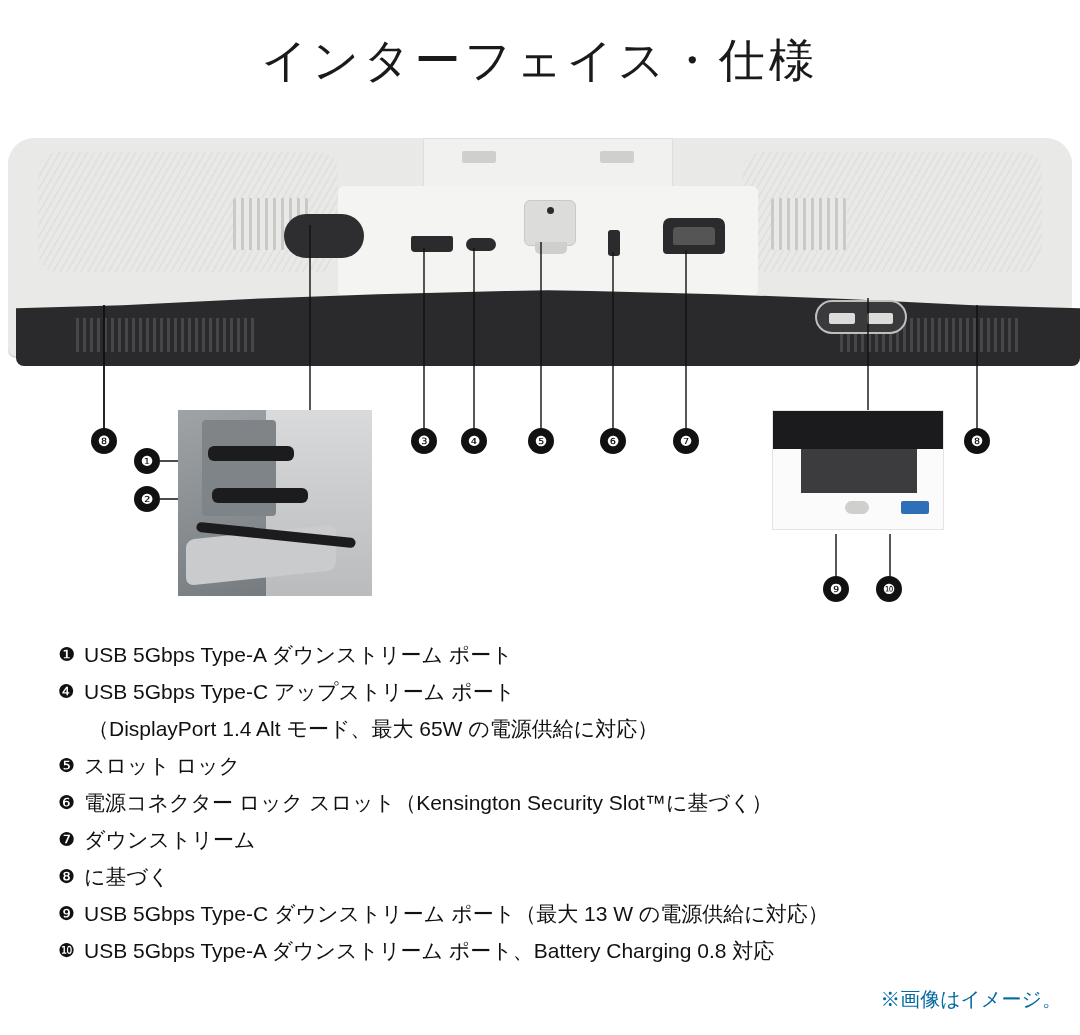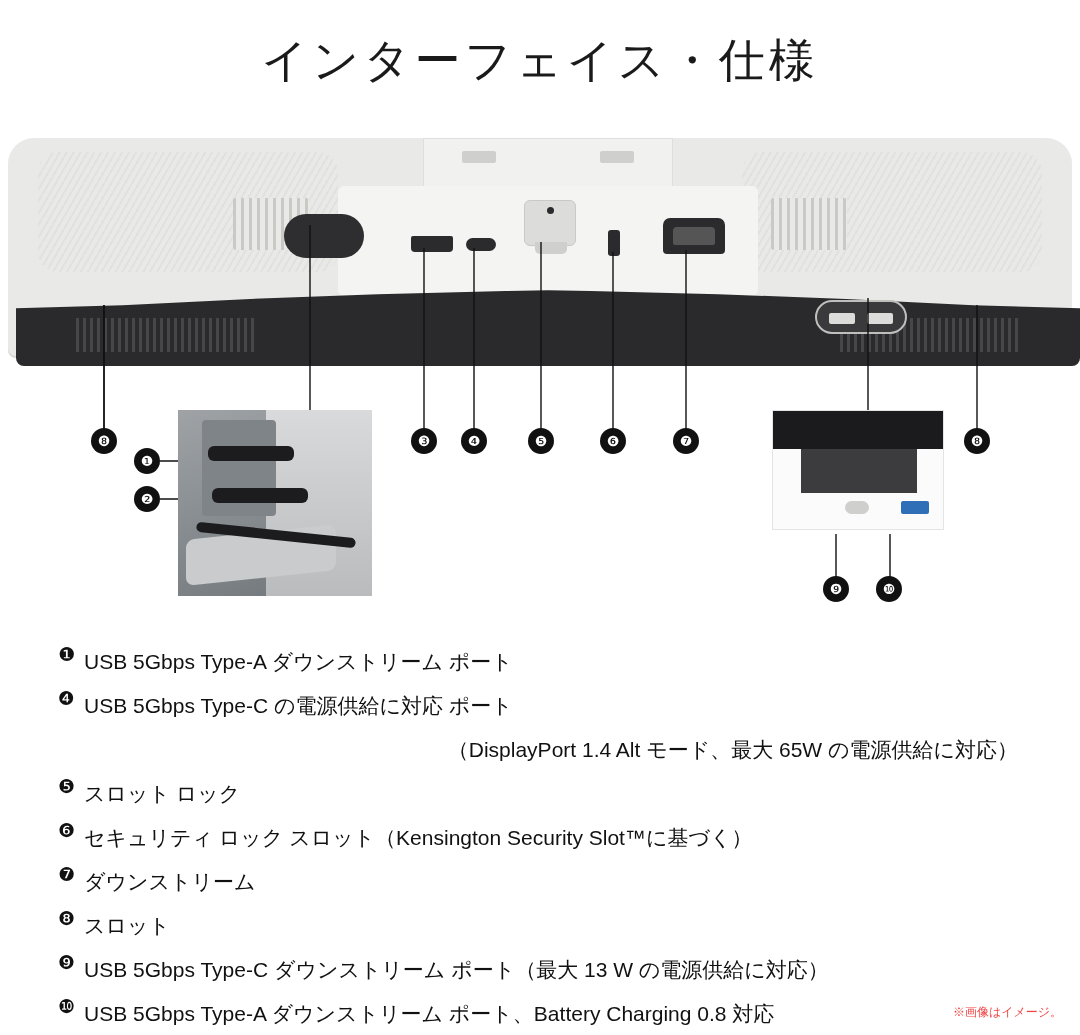--- a/index.html
+++ b/index.html
@@ -305,31 +305,30 @@
     align-items: flex-start;
     white-space: nowrap;
   }
   .legend .marks {
     flex: 0 0 auto;
     font-family: "DejaVu Sans", sans-serif;
     font-size: 19px;
     margin-right: 8px;
     letter-spacing: 1px;
   }
-  .legend .txt { flex: 1 1 auto; margin-top: 7px; }
+  .legend .txt { flex: 1 1 auto; }
   .legend .sub {
     padding-left: 30px;
-    text-align: right;
   }
   .note {
     position: absolute;
     right: 18px;
-    bottom: 14px;
-    font-size: 12px;
-    color: #ef4444;
+    bottom: 22px;
+    font-size: 20px;
+    color: #0369a1;
   }
 </style>
 </head>
 <body>
 
 <div class="page">
 
   <div class="title">インターフェイス・仕様</div>
 
   <div class="illus">
@@ -422,40 +421,40 @@
     </div>
   </div>
 
   <div class="legend">
     <div class="row">
       <span class="marks">❶</span>
       <span class="txt">USB 5Gbps Type-A ダウンストリーム ポート</span>
     </div>
     <div class="row">
       <span class="marks">❹</span>
-      <span class="txt">USB 5Gbps Type-C の電源供給に対応 ポート</span>
+      <span class="txt">USB 5Gbps Type-C アップストリーム ポート</span>
     </div>
     <div class="row sub">
       <span class="txt">（DisplayPort 1.4 Alt モード、最大 65W の電源供給に対応）</span>
     </div>
     <div class="row">
       <span class="marks">❺</span>
       <span class="txt">スロット ロック</span>
     </div>
     <div class="row">
       <span class="marks">❻</span>
-      <span class="txt">セキュリティ ロック スロット（Kensington Security Slot™に基づく）</span>
+      <span class="txt">電源コネクター ロック スロット（Kensington Security Slot™に基づく）</span>
     </div>
     <div class="row">
       <span class="marks">❼</span>
       <span class="txt">ダウンストリーム</span>
     </div>
     <div class="row">
       <span class="marks">❽</span>
-      <span class="txt">スロット</span>
+      <span class="txt">に基づく</span>
     </div>
     <div class="row">
       <span class="marks">❾</span>
       <span class="txt">USB 5Gbps Type-C ダウンストリーム ポート（最大 13 W の電源供給に対応）</span>
     </div>
     <div class="row">
       <span class="marks">❿</span>
       <span class="txt">USB 5Gbps Type-A ダウンストリーム ポート、Battery Charging 0.8 対応</span>
     </div>
   </div>

